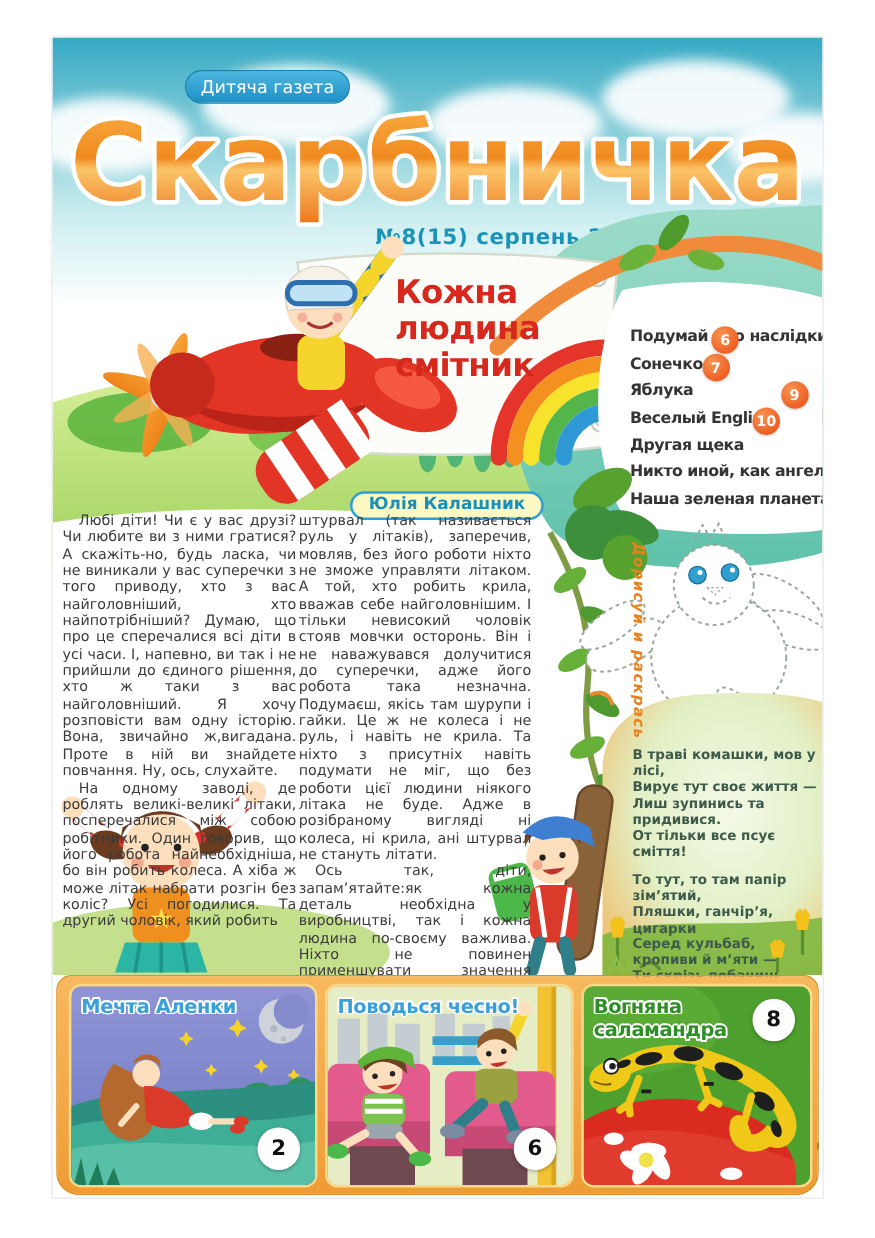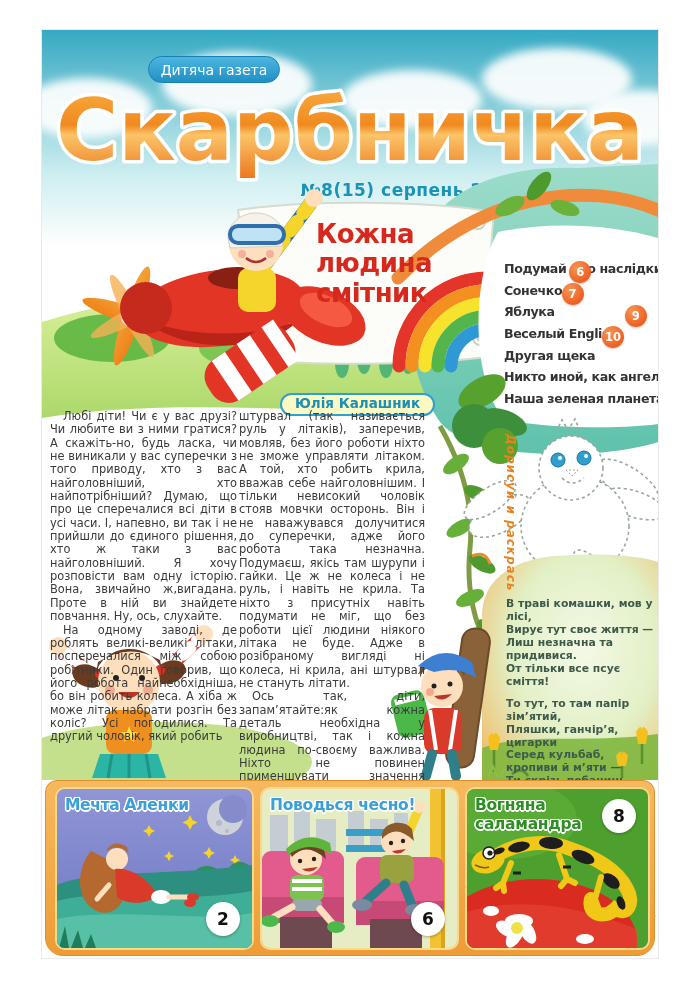--- a/index.html
+++ b/index.html
@@ -353,21 +353,21 @@
   <div class="col col2">
     <p style="text-indent:0">штурвал (так називається руль у літаків), заперечив, мовляв, без його роботи ніхто не зможе управляти літаком. А той, хто робить крила, вважав себе найголовнішим. І тільки невисокий чоловік стояв мовчки осторонь. Він і не наважувався долучитися до суперечки, адже його робота така незначна. Подумаєш, якісь там шурупи і гайки. Це ж не колеса і не руль, і навіть не крила. Та ніхто з присутніх навіть подумати не міг, що без роботи цієї людини ніякого літака не буде. Адже в розібраному вигляді ні колеса, ні крила, ані штурвал не стануть літати.</p>
     <p>Ось так, діти, запам’ятайте:як кожна деталь необхідна у виробництві, так і кожна людина по-своєму важлива. Ніхто не повинен применшувати значення кожної людини, навіть найменшої дитини.</p>
   </div>
 
   <div class="coloring-caption">Дорисуй и раскрась</div>
 
   <div class="poem">
     <div class="stanza">В траві комашки, мов у лісі,
 Вирує тут своє життя —
-Лиш незначна та придивися.
+Лиш зупинись та придивися.
 От тільки все псує сміття!</div>
     <div class="stanza">То тут, то там папір зім’ятий,
 Пляшки, ганчір’я, цигарки
 Серед кульбаб, кропиви й м’яти —
 Ти скрізь побачиш  навкруги.</div>
     <div class="stanza">І не второпає мурашка:
 Як світ став схожим на смітник?
 Прибрати бруд – хіба ж це важко
 Для того, хто до праці звик?</div>
     <div class="poet">Ольга Бокова</div>

